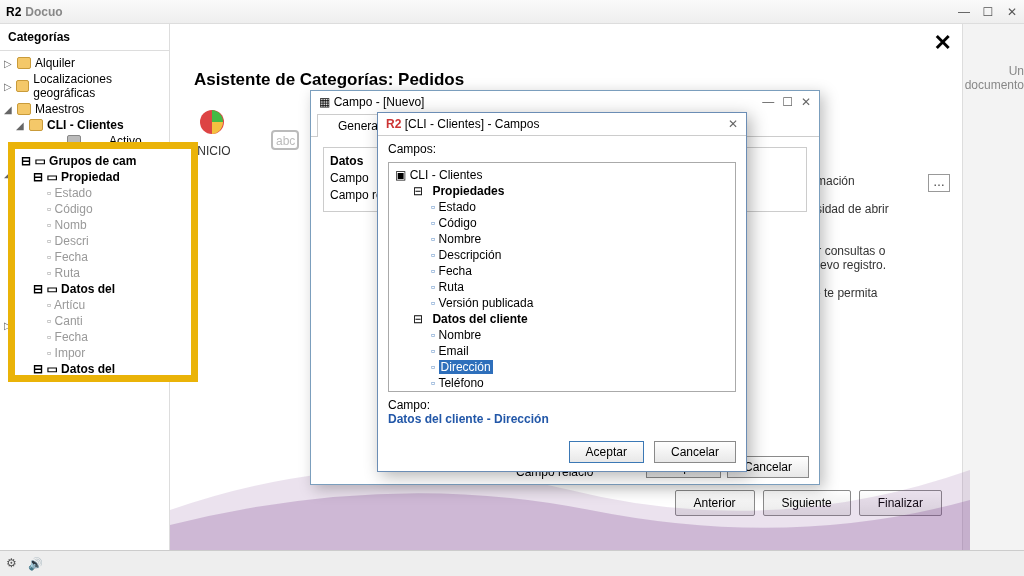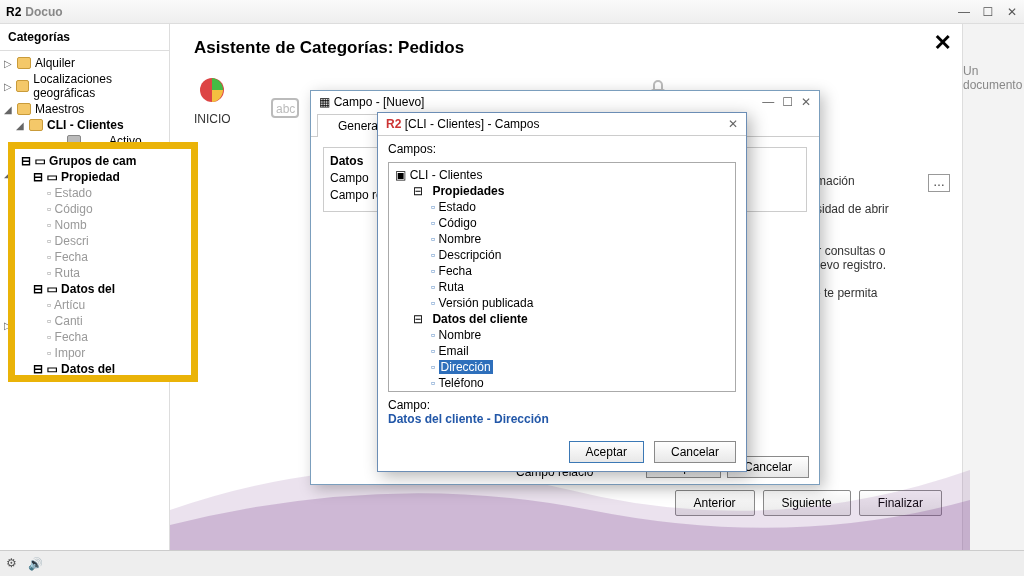--- a/index.html
+++ b/index.html
@@ -28,21 +28,21 @@
 
 
 .main-footer { position:absolute; left:0; right:0; bottom:0; height:26px; background:#eee; border-top:1px solid #ccc; display:flex; align-items:center; gap:6px; padding:0 6px; }
 .gear { width:16px; height:16px; color:#555; }
 
 
 .wave { position:absolute; left:170px; right:0; bottom:26px; height:120px; pointer-events:none; }
 
 
 .asist { position:absolute; left:170px; top:24px; right:62px; bottom:26px; background:#fff; }
-.asist h2 { font-size:17px; font-weight:bold; padding:14px 24px; }
+.asist h2 { font-size:17px; font-weight:bold; padding:14px 24px;margin-top:32px; }
 .steps { display:flex; gap:36px; padding:0 24px; align-items:flex-end; }
 .step { display:flex; flex-direction:column; align-items:center; gap:4px; color:#aaa; font-size:10px; }
 .step.active { color:#333; }
 .step-icon { width:36px; height:36px; display:flex; align-items:center; justify-content:center; }
 
 .info-box { position:absolute; right:12px; top:150px; width:170px; font-size:12px; color:#333; }
 .info-box .browse { float:right; width:22px; height:18px; border:1px solid #999; text-align:center; }
 
 .wiz-buttons { position:absolute; right:20px; bottom:34px; display:flex; gap:8px; }
 .btn { border:1px solid #8a8a8a; background:linear-gradient(#fefefe,#e8e8e8); padding:5px 18px; cursor:pointer; font-size:12px; border-radius:2px; }
@@ -86,21 +86,21 @@
 .btn-sm.default { border:1px solid #3b78b5; }
 
 
 .mini-tools { position:absolute; left:206px; top:140px; display:flex; gap:2px; }
 .mini-tools span { width:16px; height:16px; border:1px solid #ccc; display:inline-flex; align-items:center; justify-content:center; font-size:11px; color:#555; cursor:pointer;}
 
 
 .close-x { position:absolute; right:10px; top:6px; font-size:22px; font-weight:bold; color:#000; cursor:pointer; }
 
 
-.right-strip { position:absolute; right:0; top:24px; width:62px; bottom:26px; background:#f3f3f3; border-left:1px solid #ddd; font-size:10px; color:#888; text-align:left; padding-top:40px;}
+.right-strip { position:absolute; right:0; top:24px; width:62px; bottom:26px; background:#f3f3f3; border-left:1px solid #ddd; font-size:10px; color:#888; text-align:right; padding-top:40px;}
 </style>
 </head>
 <body>
 
 <div class="main-window">
   <div class="main-header">
     <div class="logo">
       <span class="r2">R2</span>
       <span class="docuo">Docuo</span>
     </div>

